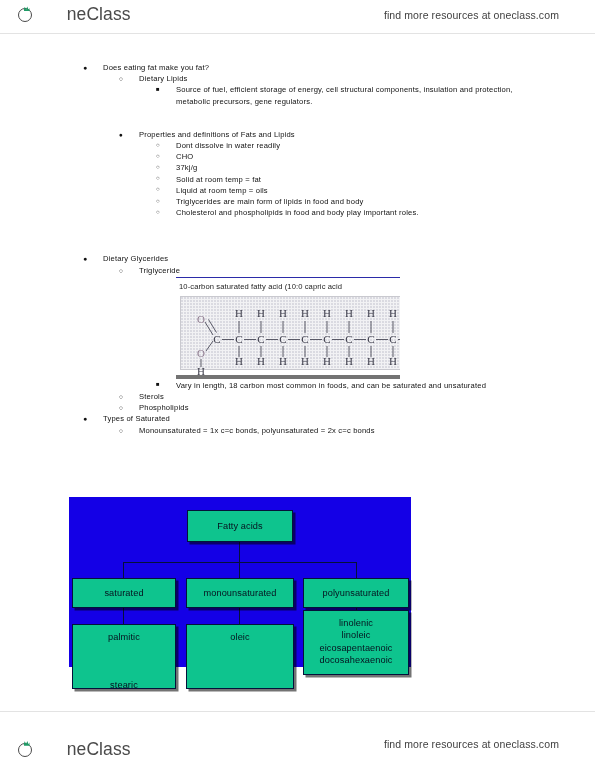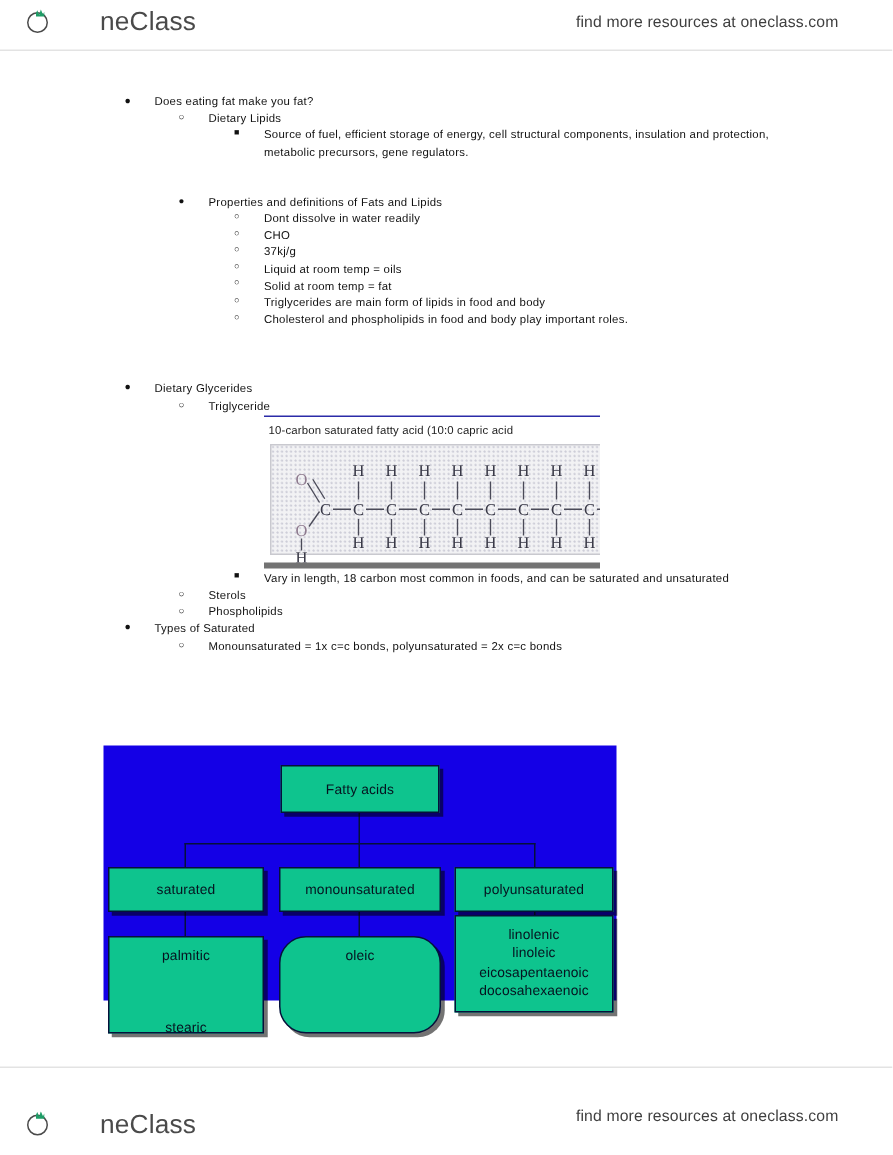--- a/index.html
+++ b/index.html
@@ -238,25 +238,25 @@
   <div class="li lv3">
     <span class="bullet">○</span>
     <span>CHO</span>
   </div>
   <div class="li lv3">
     <span class="bullet">○</span>
     <span>37kj/g</span>
   </div>
   <div class="li lv3">
     <span class="bullet">○</span>
+    <span>Solid at room temp = fat</span>
+  </div>
+  <div class="li lv3">
+    <span class="bullet">○</span>
     <span>Liquid at room temp = oils</span>
-  </div>
-  <div class="li lv3">
-    <span class="bullet">○</span>
-    <span>Solid at room temp = fat</span>
   </div>
   <div class="li lv3">
     <span class="bullet">○</span>
     <span>Triglycerides are main form of lipids in food and body</span>
   </div>
   <div class="li lv3">
     <span class="bullet">○</span>
     <span>Cholesterol and phospholipids in food and body play important roles.</span>
   </div>
 
@@ -416,21 +416,21 @@
     <span class="no-wrap">monounsaturated</span>
   </div>
   <div class="node" style="left:234px; top:81px; width:106px; height:30px;">
     <span class="no-wrap">polyunsaturated</span>
   </div>
 
   <div class="node tall" style="left:3px; top:127px; width:104px; height:65px;gap:36px;">
     <span>palmitic</span>
     <span>stearic</span>
   </div>
-  <div class="node tall" style="left:117px; top:127px; width:108px; height:65px;border-radius:18px;">
+  <div class="node tall" style="left:117px; top:127px; width:108px; height:65px;">
     <span>oleic</span>
   </div>
   <div class="node tall" style="left:234px; top:113px; width:106px; height:65px;">
     <span>linolenic</span>
     <span>linoleic</span>
     <span class="no-wrap">eicosapentaenoic</span>
     <span class="no-wrap">docosahexaenoic</span>
   </div>
 </div>
 

